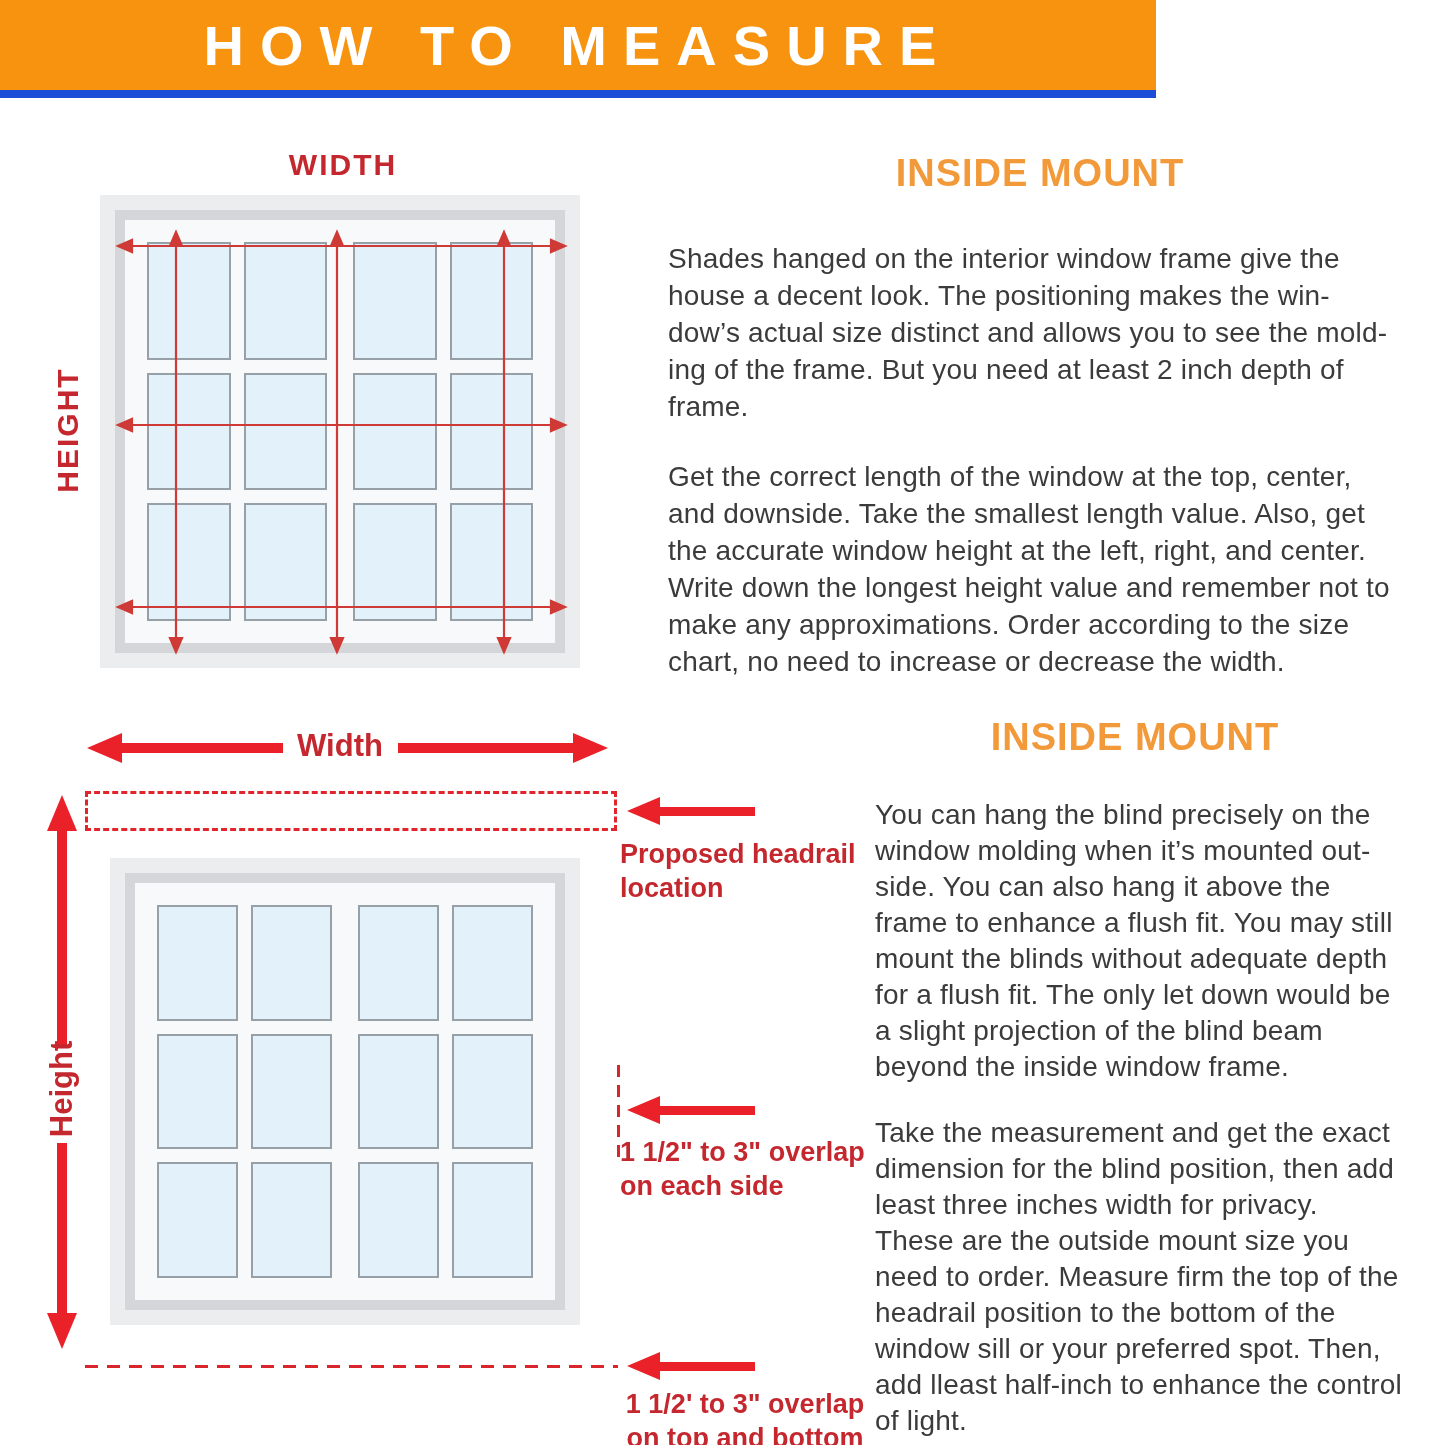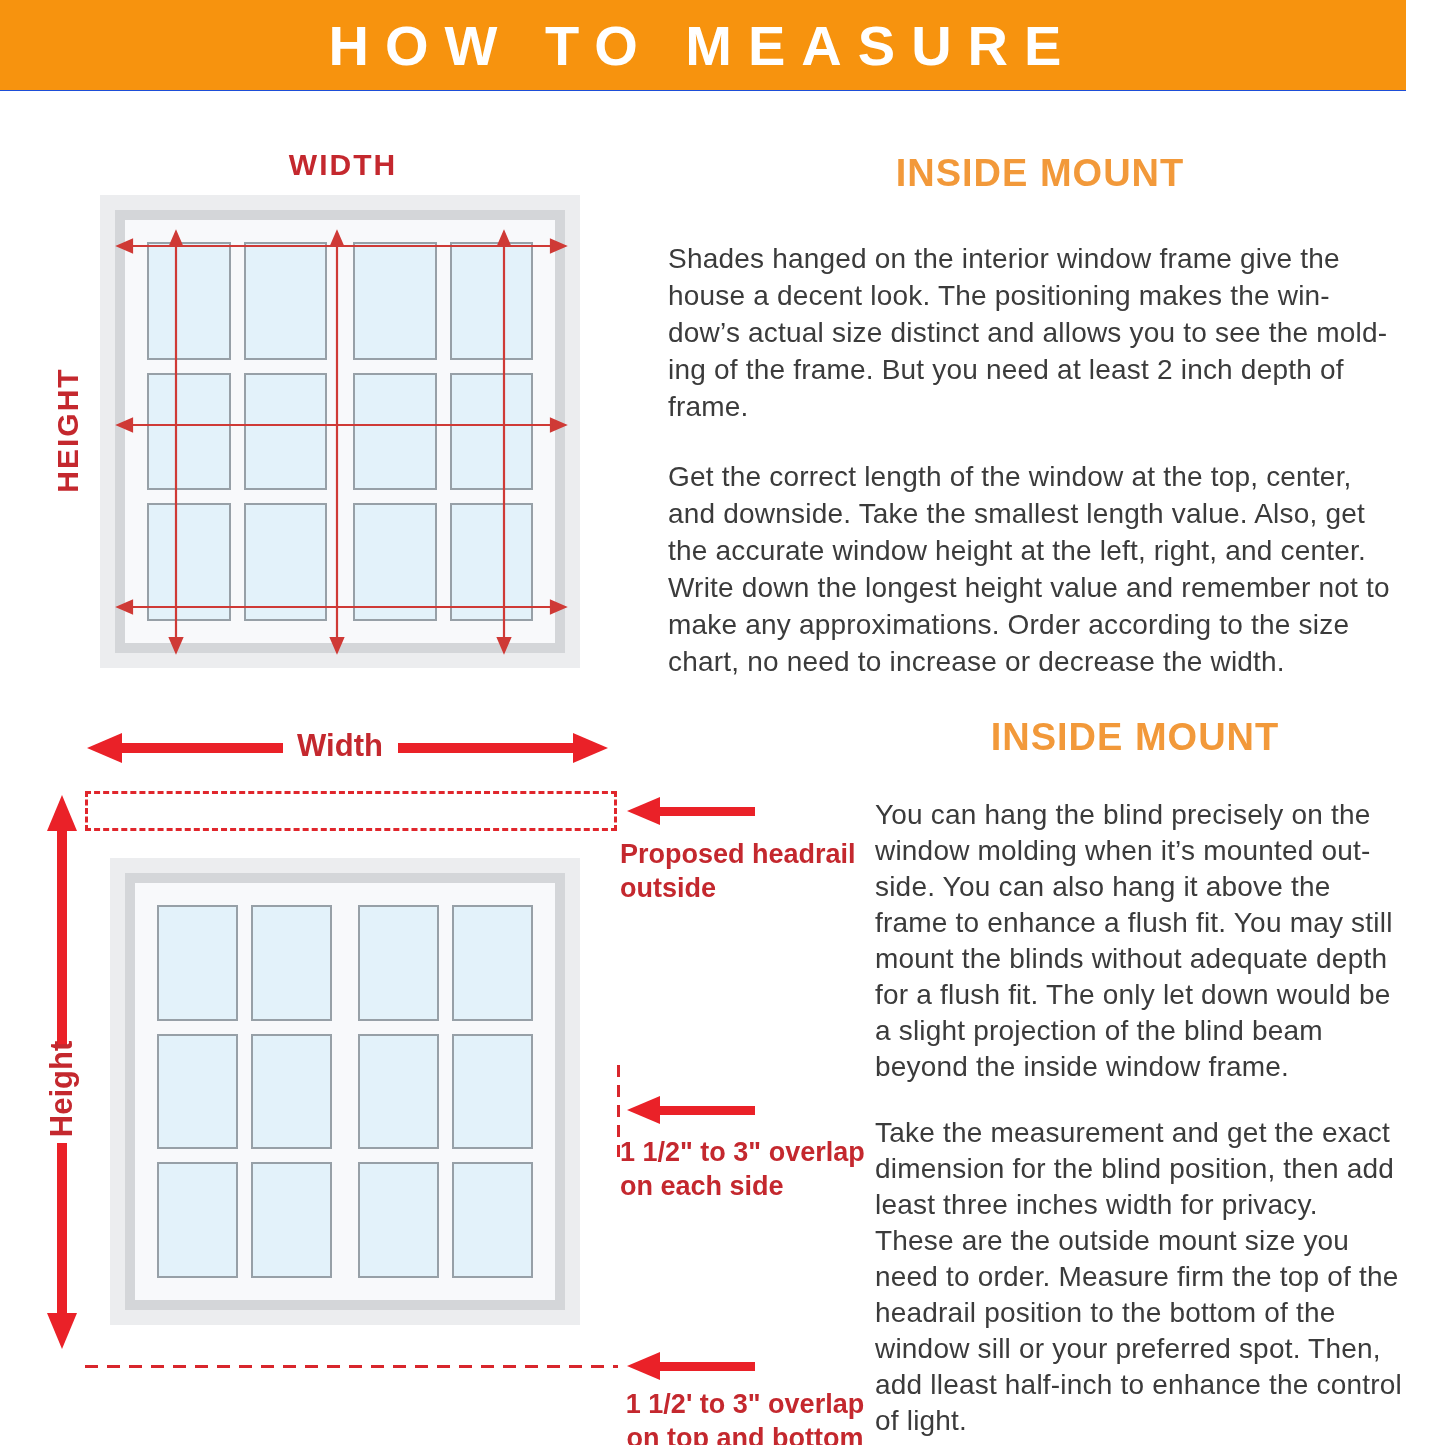--- a/index.html
+++ b/index.html
@@ -15,23 +15,23 @@
     --pane-blue:#E3F2FA;
     --pane-border:#97A0A7;
   }
   html,body{margin:0;padding:0;}
   body{
     width:1445px;height:1445px;position:relative;background:#ffffff;
     font-family:"Liberation Sans", sans-serif;overflow:hidden;
   }
   
   .header{
-    position:absolute;left:0;top:0;width:1406px;height:90px;
+    position:absolute;left:0;top:0;width:1156px;height:90px;
     background:var(--header-bg);
-    border-bottom:1px solid #1d4ed8;
+    border-bottom:8px solid #1d4ed8;
     display:flex;align-items:center;justify-content:center;
   }
   .header h1{
     margin:0;color:#ffffff;font-size:56px;font-weight:bold;
     letter-spacing:16px;white-space:nowrap;
   }
   
   .para{
     position:absolute;color:var(--body-text);font-size:28px;line-height:37px;
     white-space:pre-line;letter-spacing:.2px;
@@ -176,21 +176,21 @@
     <div class="ba-shaft"></div>
       <div class="ba-head-right"></div>
   </div>
 
   <div class="dashed-rect" style="left:55px;top:76px;width:532px;height:40px;"></div>
   <div class="med-arrow" style="left:597px;top:82px;">
     <div class="ma-head-left"></div>
       <div class="ma-shaft"></div>
   </div>
   <div class="red-label" style="left:590px;top:122px;width:240px;">Proposed headrail
-outside</div>
+location</div>
 
   <div class="va-head-up" style="left:17px;top:80px;"></div>
   <div class="va-shaft" style="left:27px;top:114px;height:218px;"></div>
   <div class="red-label vlabel" style="left:-28px;top:357px;width:120px;font-size:31px;">Height</div>
   <div class="va-shaft" style="left:27px;top:428px;height:170px;"></div>
   <div class="va-head-down" style="left:17px;top:598px;"></div>
 
   <div class="window" style="left:80px;top:143px;width:470px;height:467px;">
     <div class="win-mid">
       <div class="win-inner">

